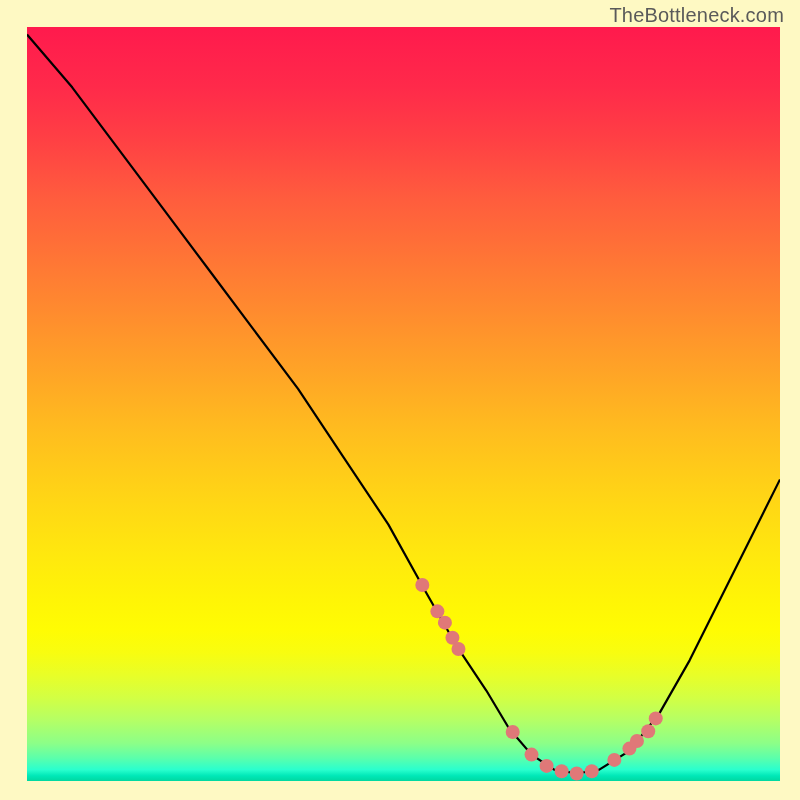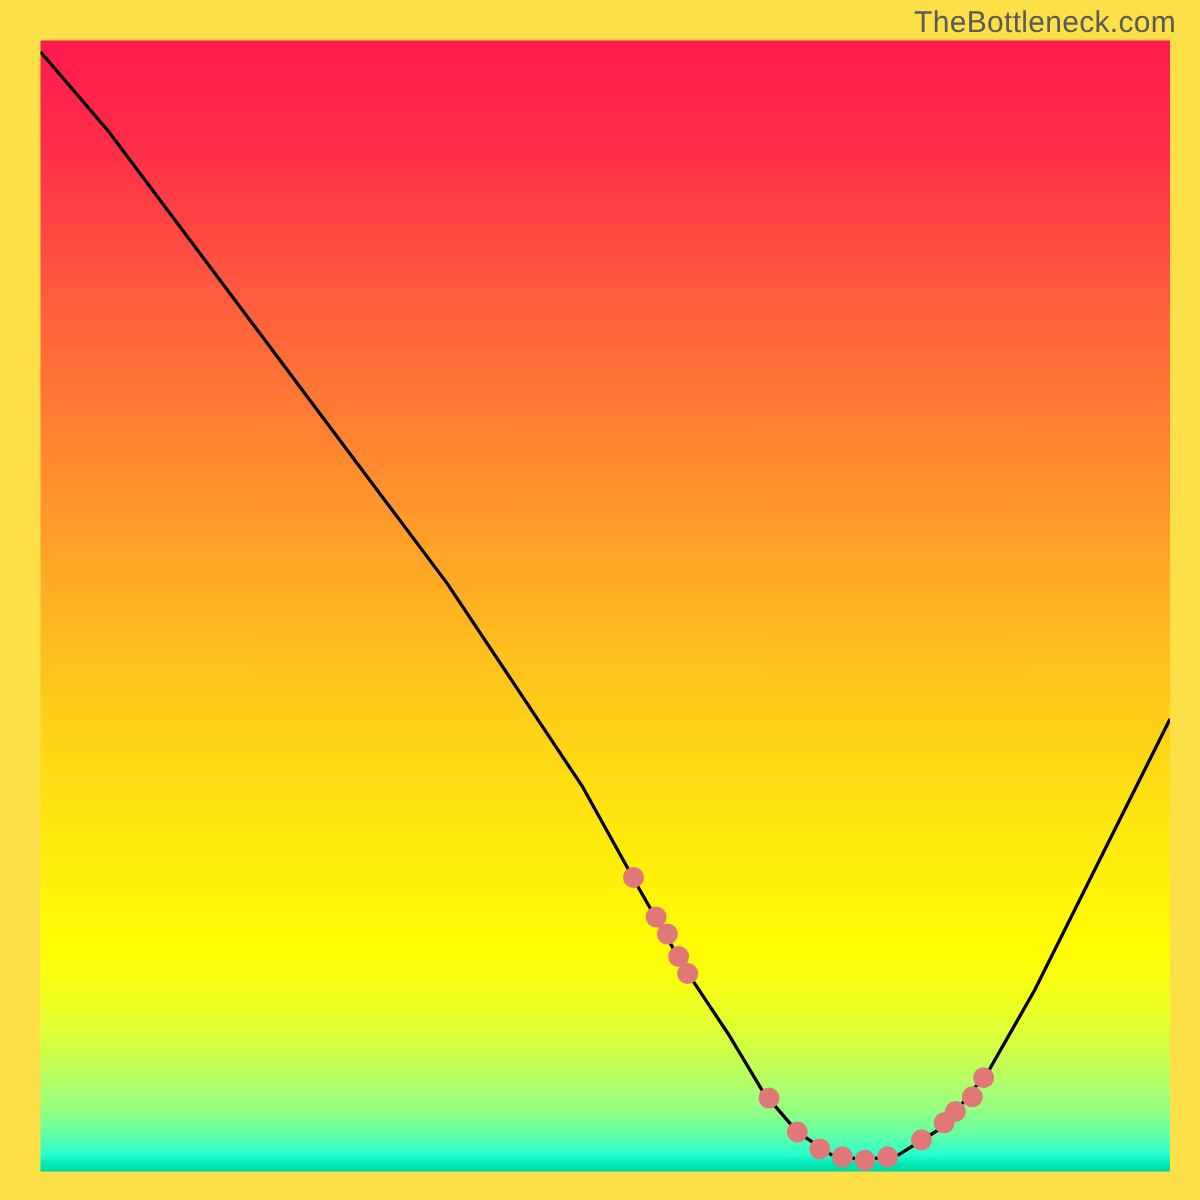--- a/index.html
+++ b/index.html
@@ -10,21 +10,21 @@
     background: #000;
     overflow: hidden;
     font-family: Arial, Helvetica, sans-serif;
   }
   .frame {
     position: absolute;
     top: 0;
     left: 0;
     width: 800px;
     height: 800px;
-    background: #fde047;
+    background: #fef9c3;
   }
   .plot-area {
     position: absolute;
     top: 27px;
     left: 27px;
     width: 753px;
     height: 754px;
     
     background: linear-gradient(to bottom,
       #ff1a4d 0%,

